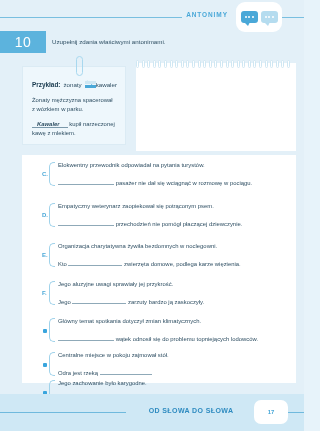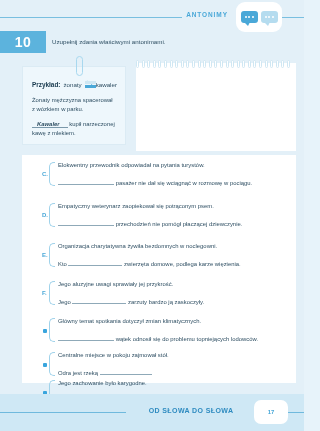--- a/index.html
+++ b/index.html
@@ -60,21 +60,21 @@
   .bub .dots i { width:2px; height:2px; border-radius:50%; display:block; }
   .bub.solid .dots i { background:#ffffff; }
   .bub.light .dots i { background:#ffffff; }
 
   
   .tasknum {
     position: absolute; left: 0; top: 31px;
     width: 46px; height: 22px;
     background: #5cb3dd;
     color: #ffffff;
-    font-size: 14px; font-weight: bold;
+    font-size: 14px; font-weight: normal;
     display: flex; align-items: center; justify-content: center;
     letter-spacing: 0.5px;
   }
   .instr {
     position: absolute; left: 52px; top: 38px;
     width: 240px;
     font-size: 6.2px; color: #2f4f63;
     line-height: 1.2;
   }
 

